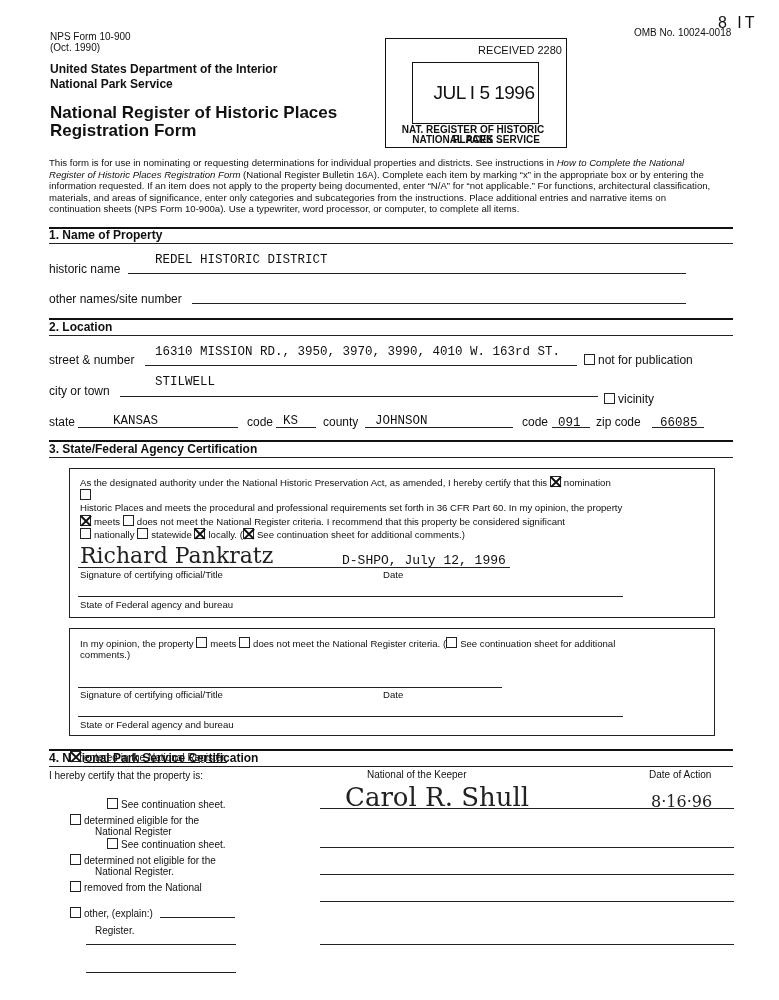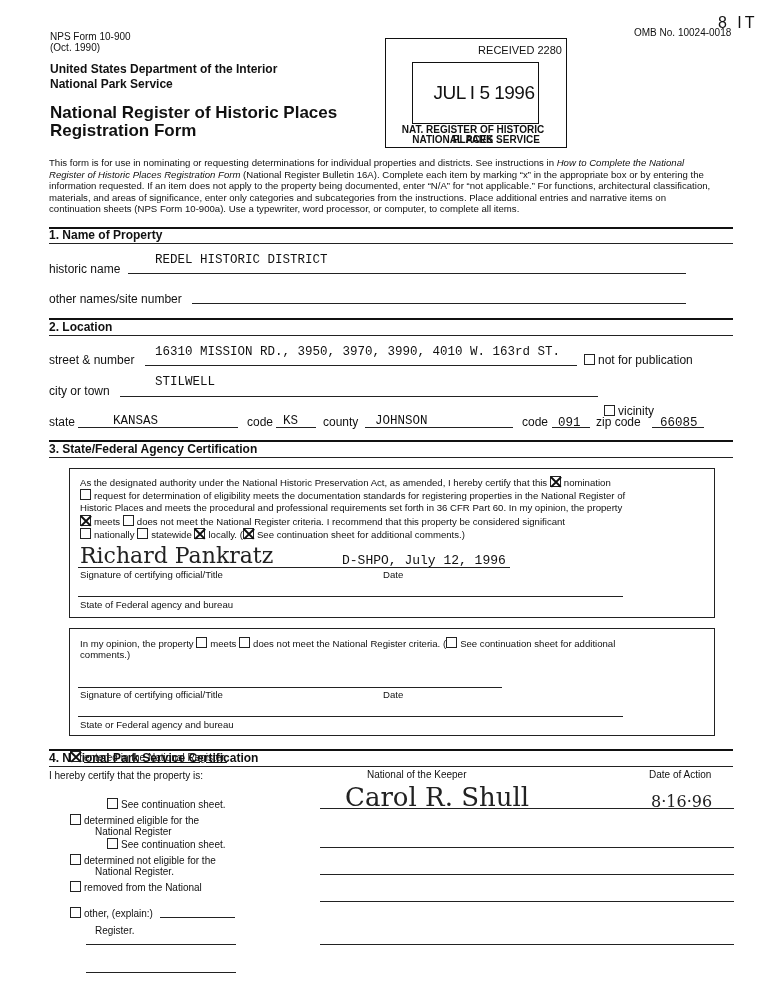--- a/index.html
+++ b/index.html
@@ -69,21 +69,21 @@
 <div class="abs lbl" style="left:49px;top:353px;">street &amp; number</div>
 <div class="abs mono" style="left:155px;top:345px;">16310 MISSION RD., 3950, 3970, 3990, 4010 W. 163rd ST.</div>
 <div class="rule" style="left:145px;top:365px;width:432px;"></div>
 <div class="abs lbl" style="left:584px;top:353px;">
   <span class="cb"></span><span>not for publication</span>
 </div>
 
 <div class="abs lbl" style="left:49px;top:384px;">city or town</div>
 <div class="abs mono" style="left:155px;top:375px;">STILWELL</div>
 <div class="rule" style="left:120px;top:396px;width:478px;"></div>
-<div class="abs lbl" style="left:604px;top:404px;">
+<div class="abs lbl" style="left:604px;top:392px;">
   <span class="cb"></span><span>vicinity</span>
 </div>
 
 <div class="abs lbl" style="left:49px;top:415px;">state</div>
 <div class="abs mono" style="left:113px;top:414px;">KANSAS</div>
 <div class="rule" style="left:78px;top:427px;width:160px;"></div>
 <div class="abs lbl" style="left:247px;top:415px;">code</div>
 <div class="abs mono" style="left:283px;top:414px;">KS</div>
 <div class="rule" style="left:276px;top:427px;width:40px;"></div>
 <div class="abs lbl" style="left:323px;top:415px;">county</div>
@@ -99,21 +99,21 @@
 <div class="rule-thick" style="left:49px;top:440px;width:684px;"></div>
 <div class="sec-title" style="left:49px;top:442px;">3. State/Federal Agency Certification</div>
 <div class="rule" style="left:49px;top:457px;width:684px;"></div>
 
 <div class="box" style="left:69px;top:468px;width:644px;height:148px;"></div>
 <div class="abs cert" style="left:80px;top:476px;width:630px;">
   <span>As the designated authority under the National Historic Preservation Act, as amended, I hereby certify that this</span>
   <span class="cb x"></span><span>nomination</span>
 </div>
 <div class="abs cert" style="left:80px;top:489px;width:630px;">
-  <span class="cb"></span><span>request for determination of eligibility meets the documentation standards for registering properties in the National Register of</span>
+  <span class="cb"></span>
 </div>
 <div class="abs cert" style="left:80px;top:502px;width:630px;">Historic Places and meets the procedural and professional requirements set forth in 36 CFR Part 60. In my opinion, the property</div>
 <div class="abs cert" style="left:80px;top:515px;width:630px;">
   <span class="cb x"></span><span>meets</span>
   <span class="cb"></span><span>does not meet the National Register criteria. I recommend that this property be considered significant</span>
 </div>
 <div class="abs cert" style="left:80px;top:528px;width:630px;">
   <span class="cb"></span><span>nationally</span>
   <span class="cb"></span><span>statewide</span>
   <span class="cb x"></span><span>locally. (</span><span class="cb x"></span><span>See continuation sheet for additional comments.)</span>

